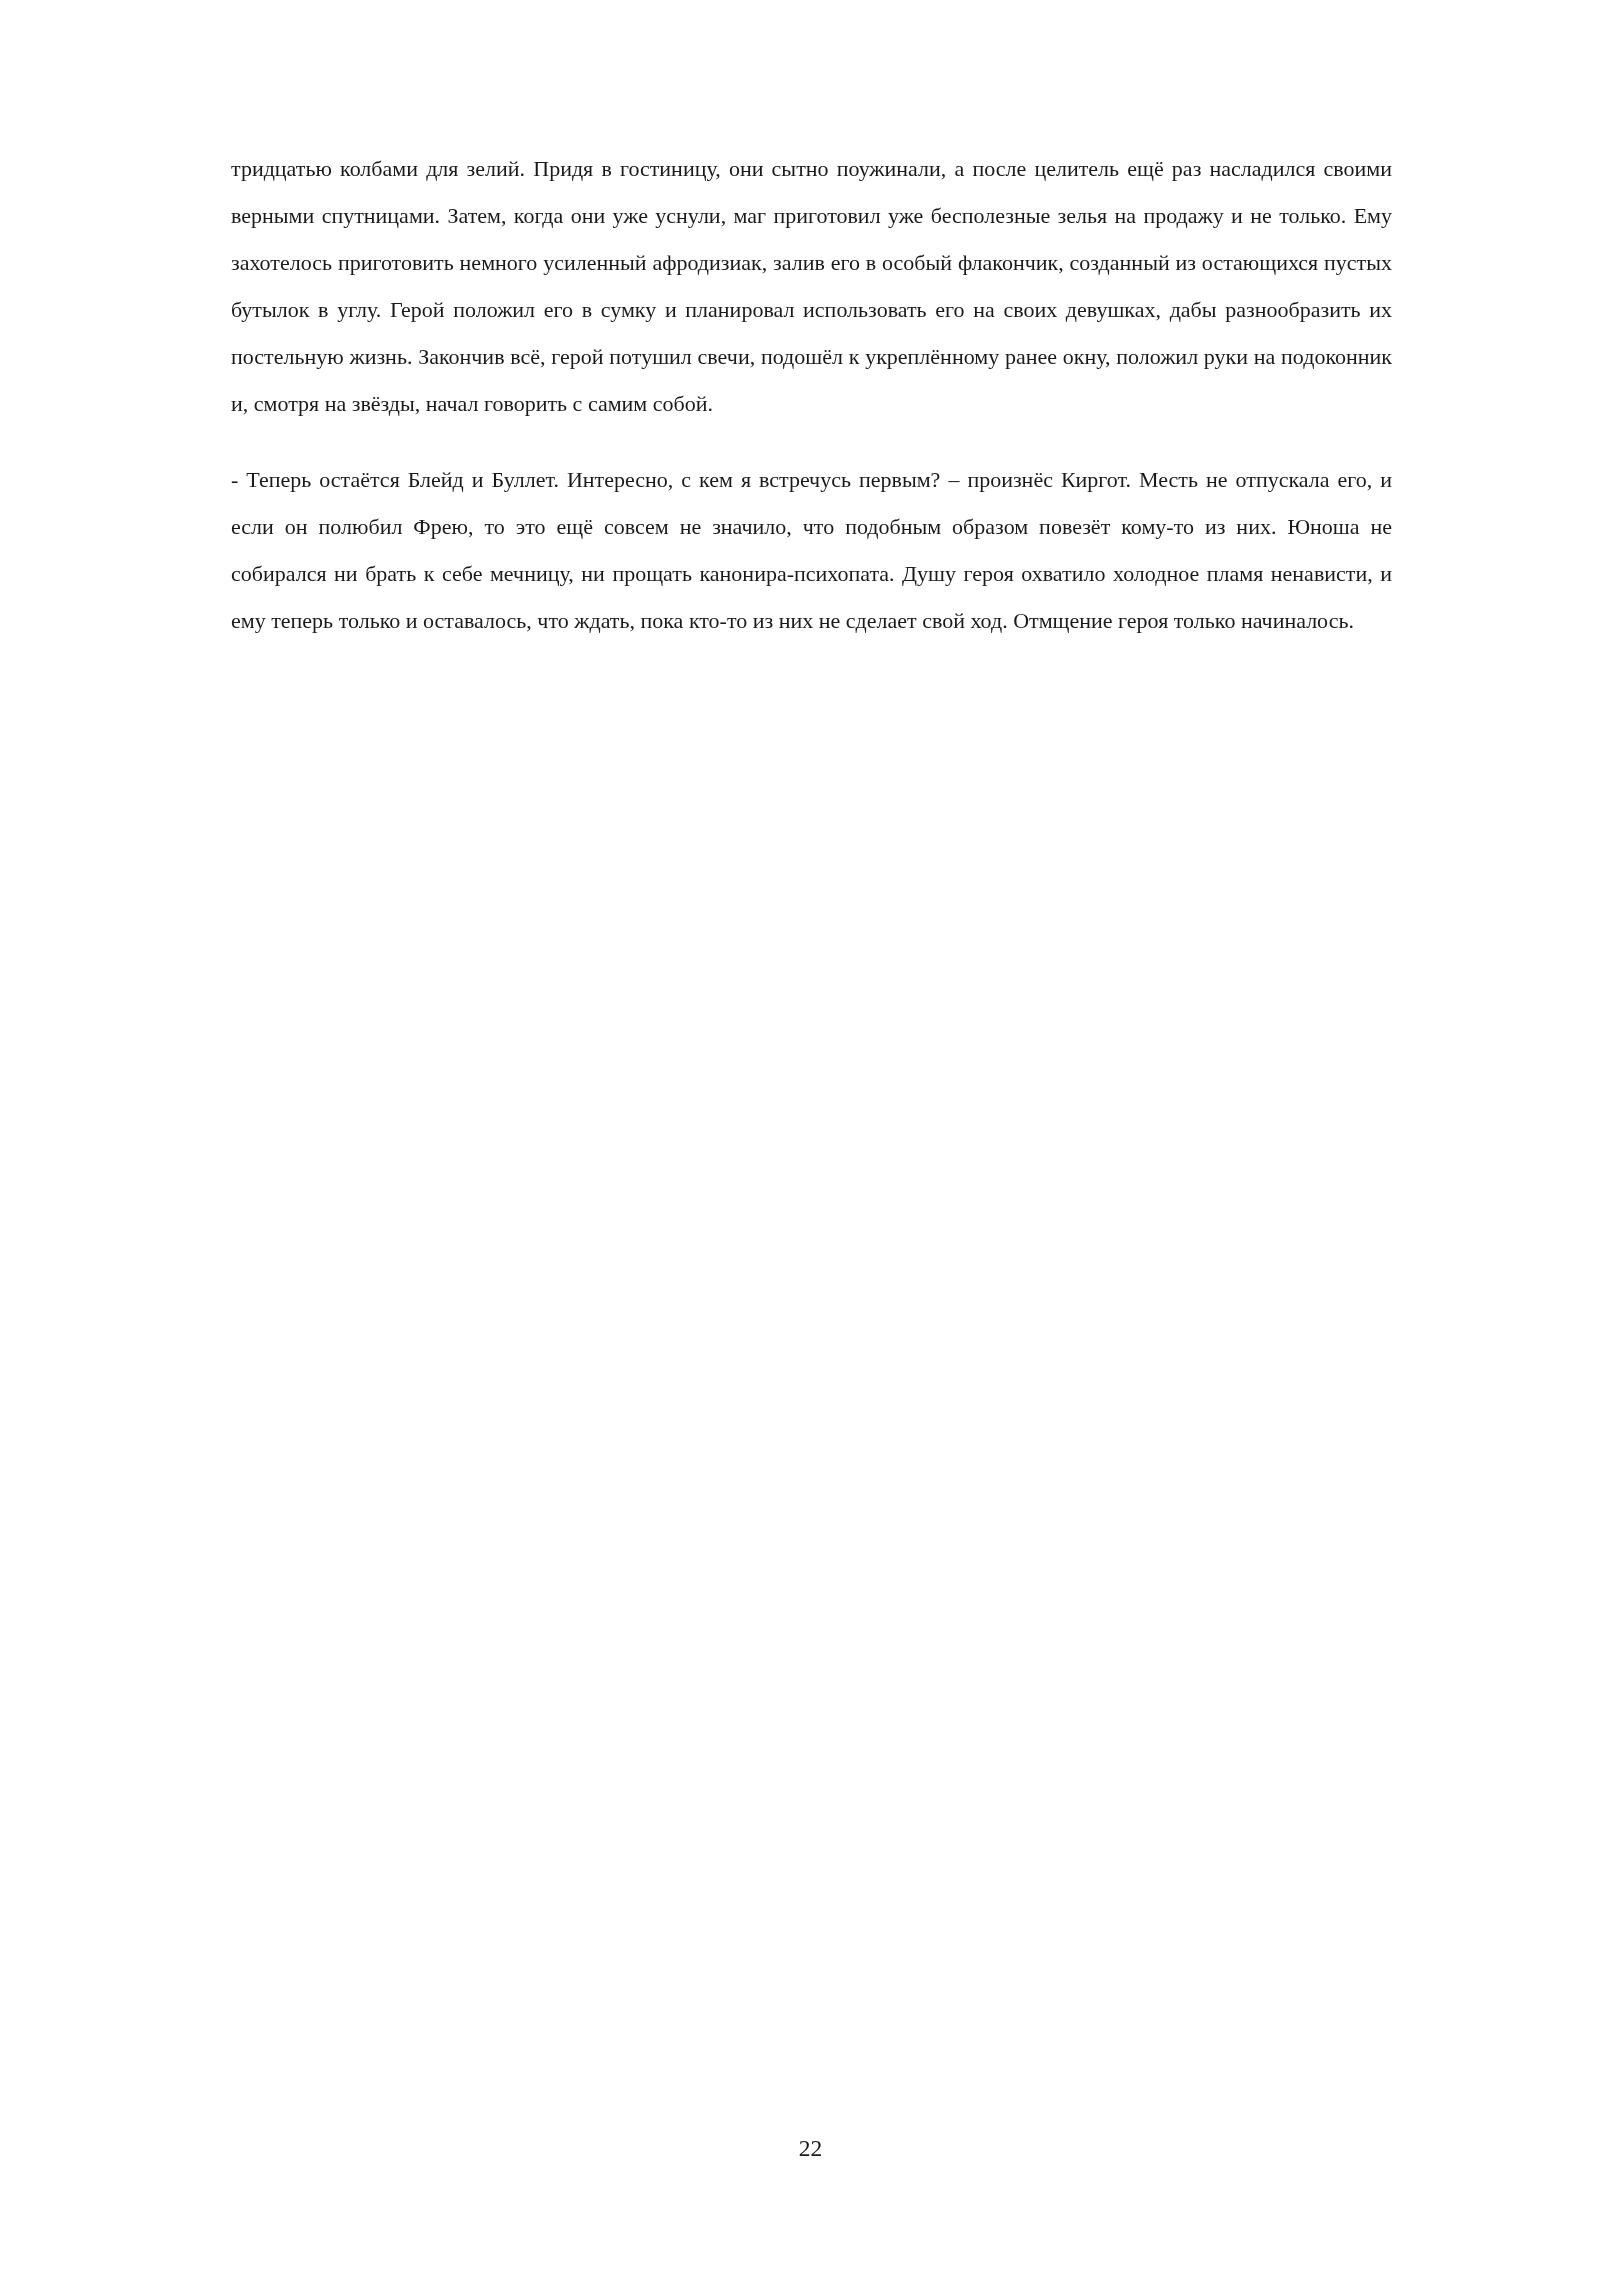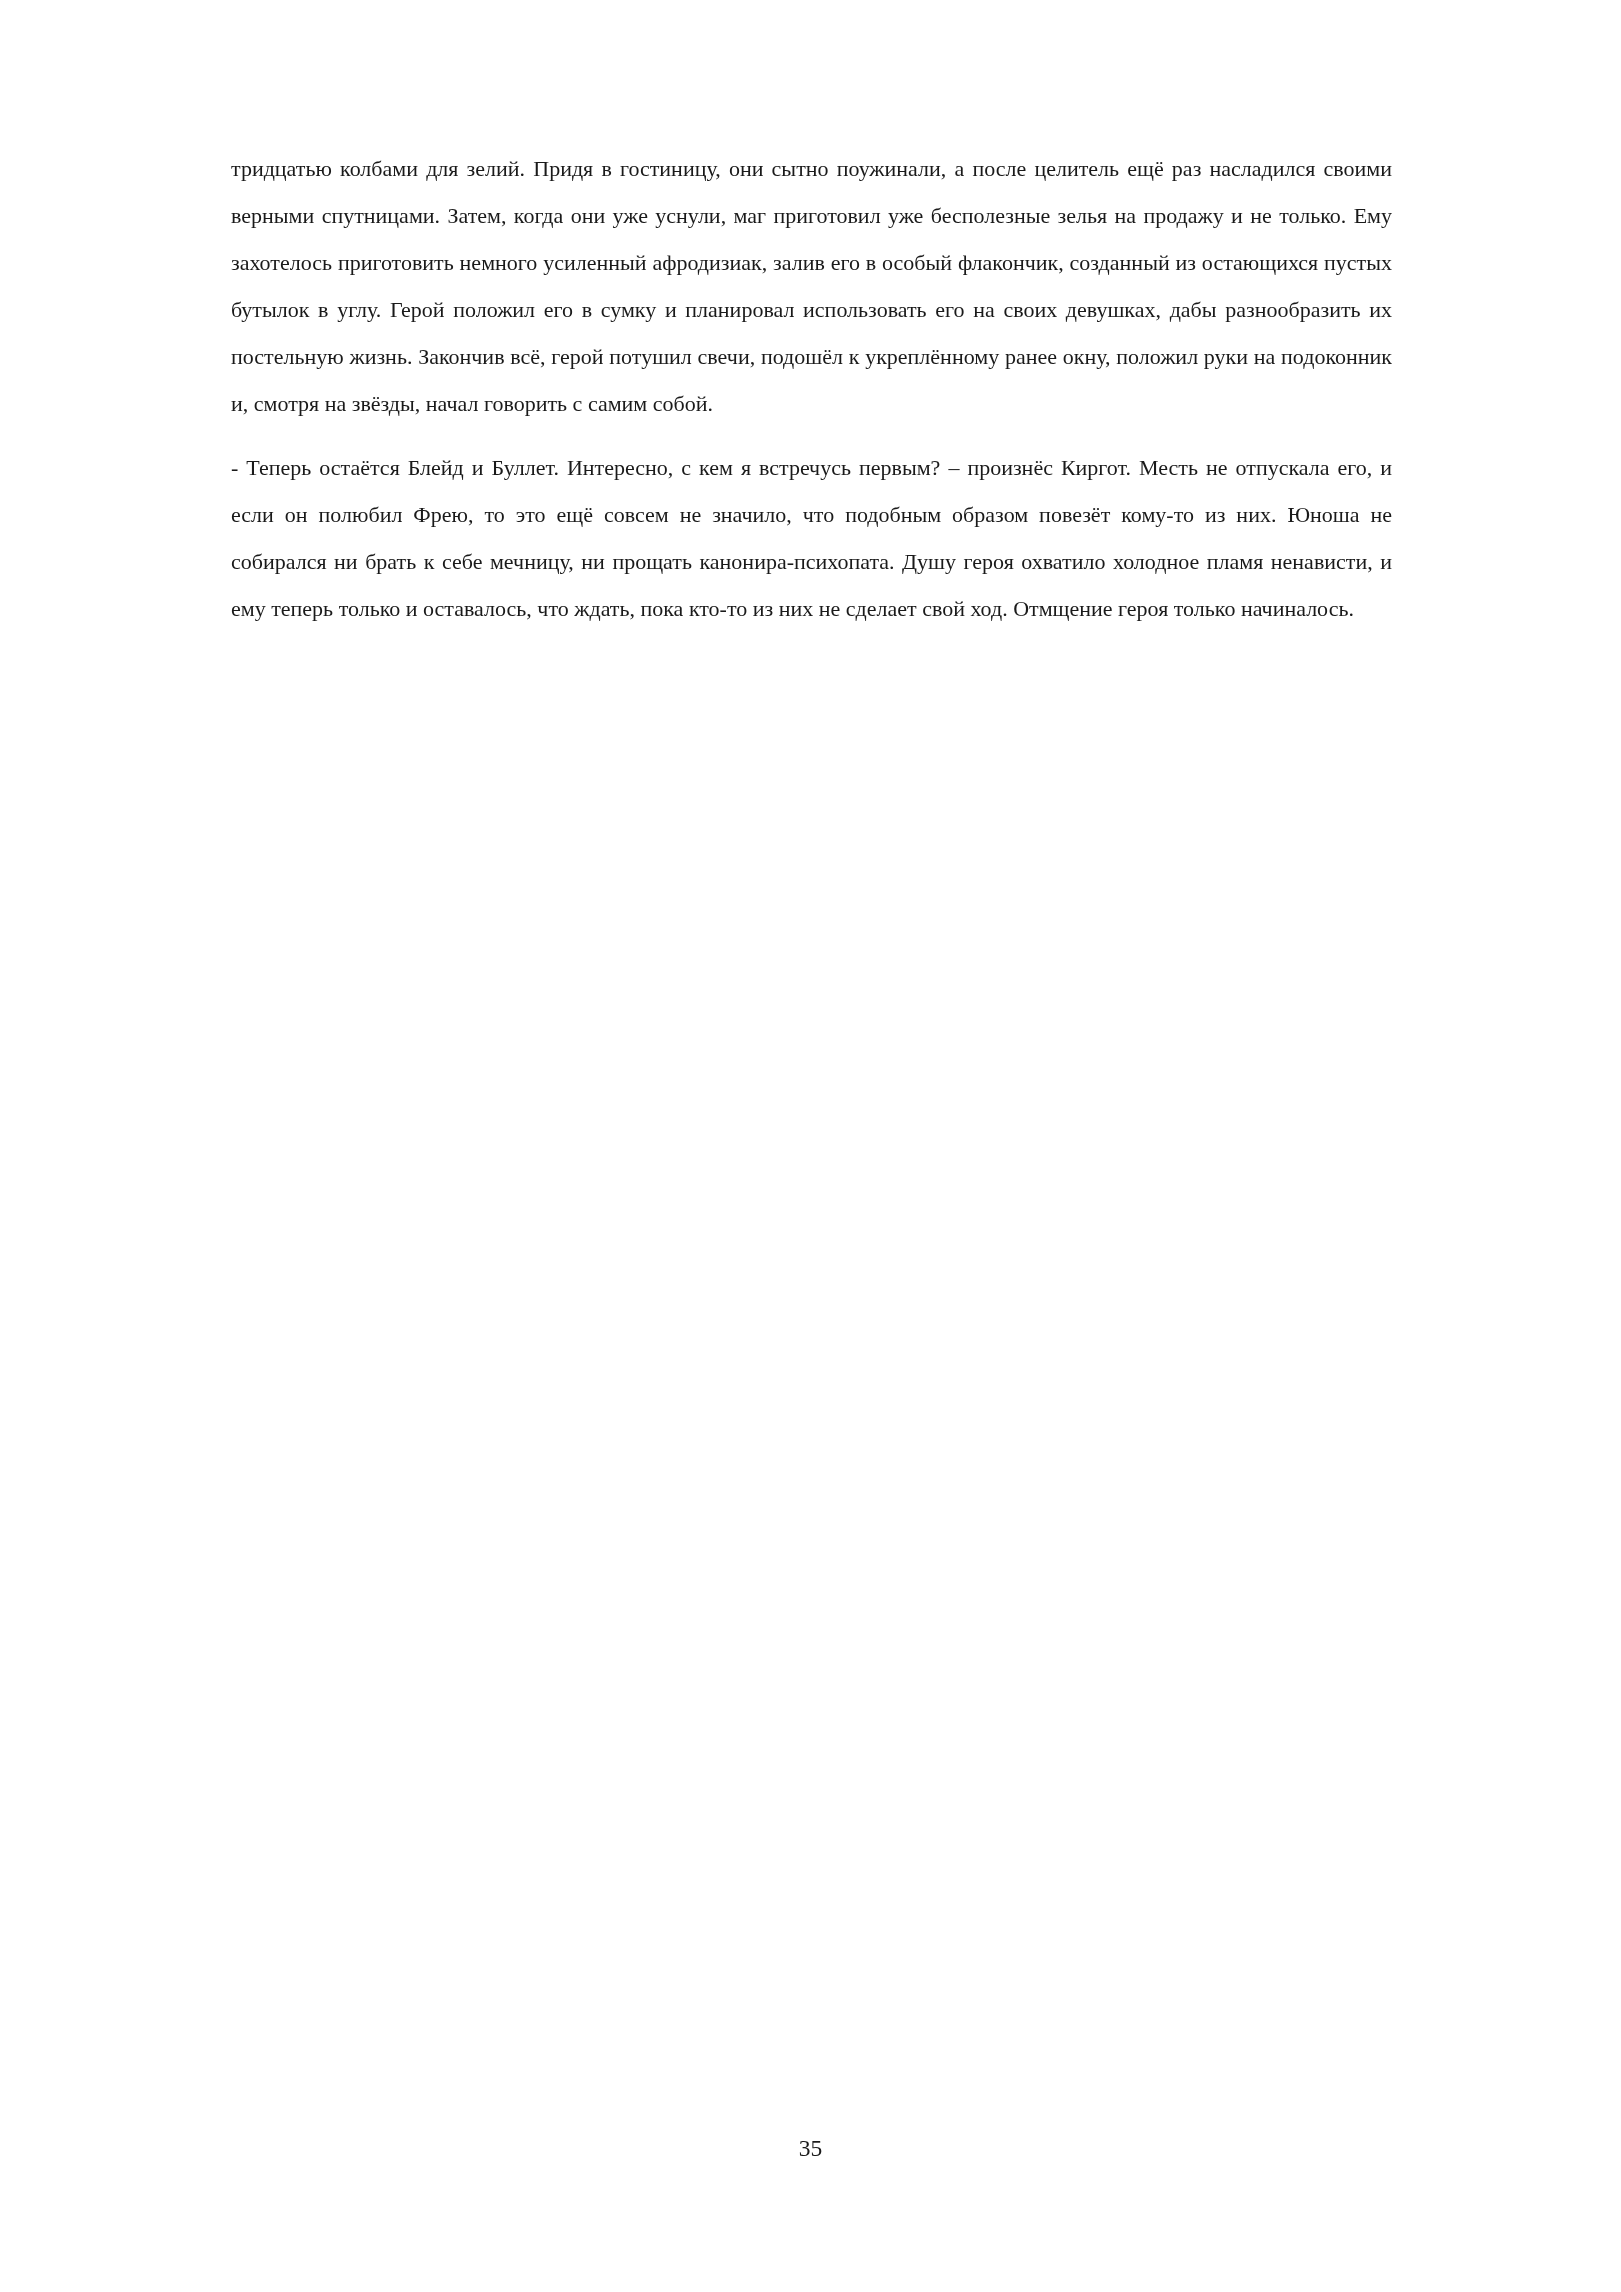--- a/index.html
+++ b/index.html
@@ -30,21 +30,21 @@
   .para {
     font-family: "Liberation Serif", serif;
     font-size: 22px;
     line-height: 47px;
     text-align: justify;
     text-justify: inter-word;
     margin: 0;
     color: #1a1a1a;
   }
   .para + .para {
-    margin-top: 17px;
+    margin-top: 29px;
   }
   .page-number {
     position: absolute;
     left: 0;
     right: 0;
     top: 2135px;
     text-align: center;
     font-family: "Liberation Serif", serif;
     font-size: 23.5px;
     color: #1a1a1a;
@@ -53,16 +53,16 @@
 </head>
 <body>
 
 <div class="page">
 
   <div class="content">
     <p class="para">тридцатью колбами для зелий. Придя в гостиницу, они сытно поужинали, а после целитель ещё раз насладился своими верными спутницами. Затем, когда они уже уснули, маг приготовил уже бесполезные зелья на продажу и не только. Ему захотелось приготовить немного усиленный афродизиак, залив его в особый флакончик, созданный из остающихся пустых бутылок в углу. Герой положил его в сумку и планировал использовать его на своих девушках, дабы разнообразить их постельную жизнь. Закончив всё, герой потушил свечи, подошёл к укреплённому ранее окну, положил руки на подоконник и, смотря на звёзды, начал говорить с самим собой.</p>
     <p class="para">- Теперь остаётся Блейд и Буллет. Интересно, с кем я встречусь первым? – произнёс Киргот. Месть не отпускала его, и если он полюбил Фрею, то это ещё совсем не значило, что подобным образом повезёт кому-то из них. Юноша не собирался ни брать к себе мечницу, ни прощать канонира-психопата. Душу героя охватило холодное пламя ненависти, и ему теперь только и оставалось, что ждать, пока кто-то из них не сделает свой ход. Отмщение героя только начиналось.</p>
   </div>
 
-  <div class="page-number">35</div>
+  <div class="page-number">22</div>
 
 </div>
 
 
 </body></html>

